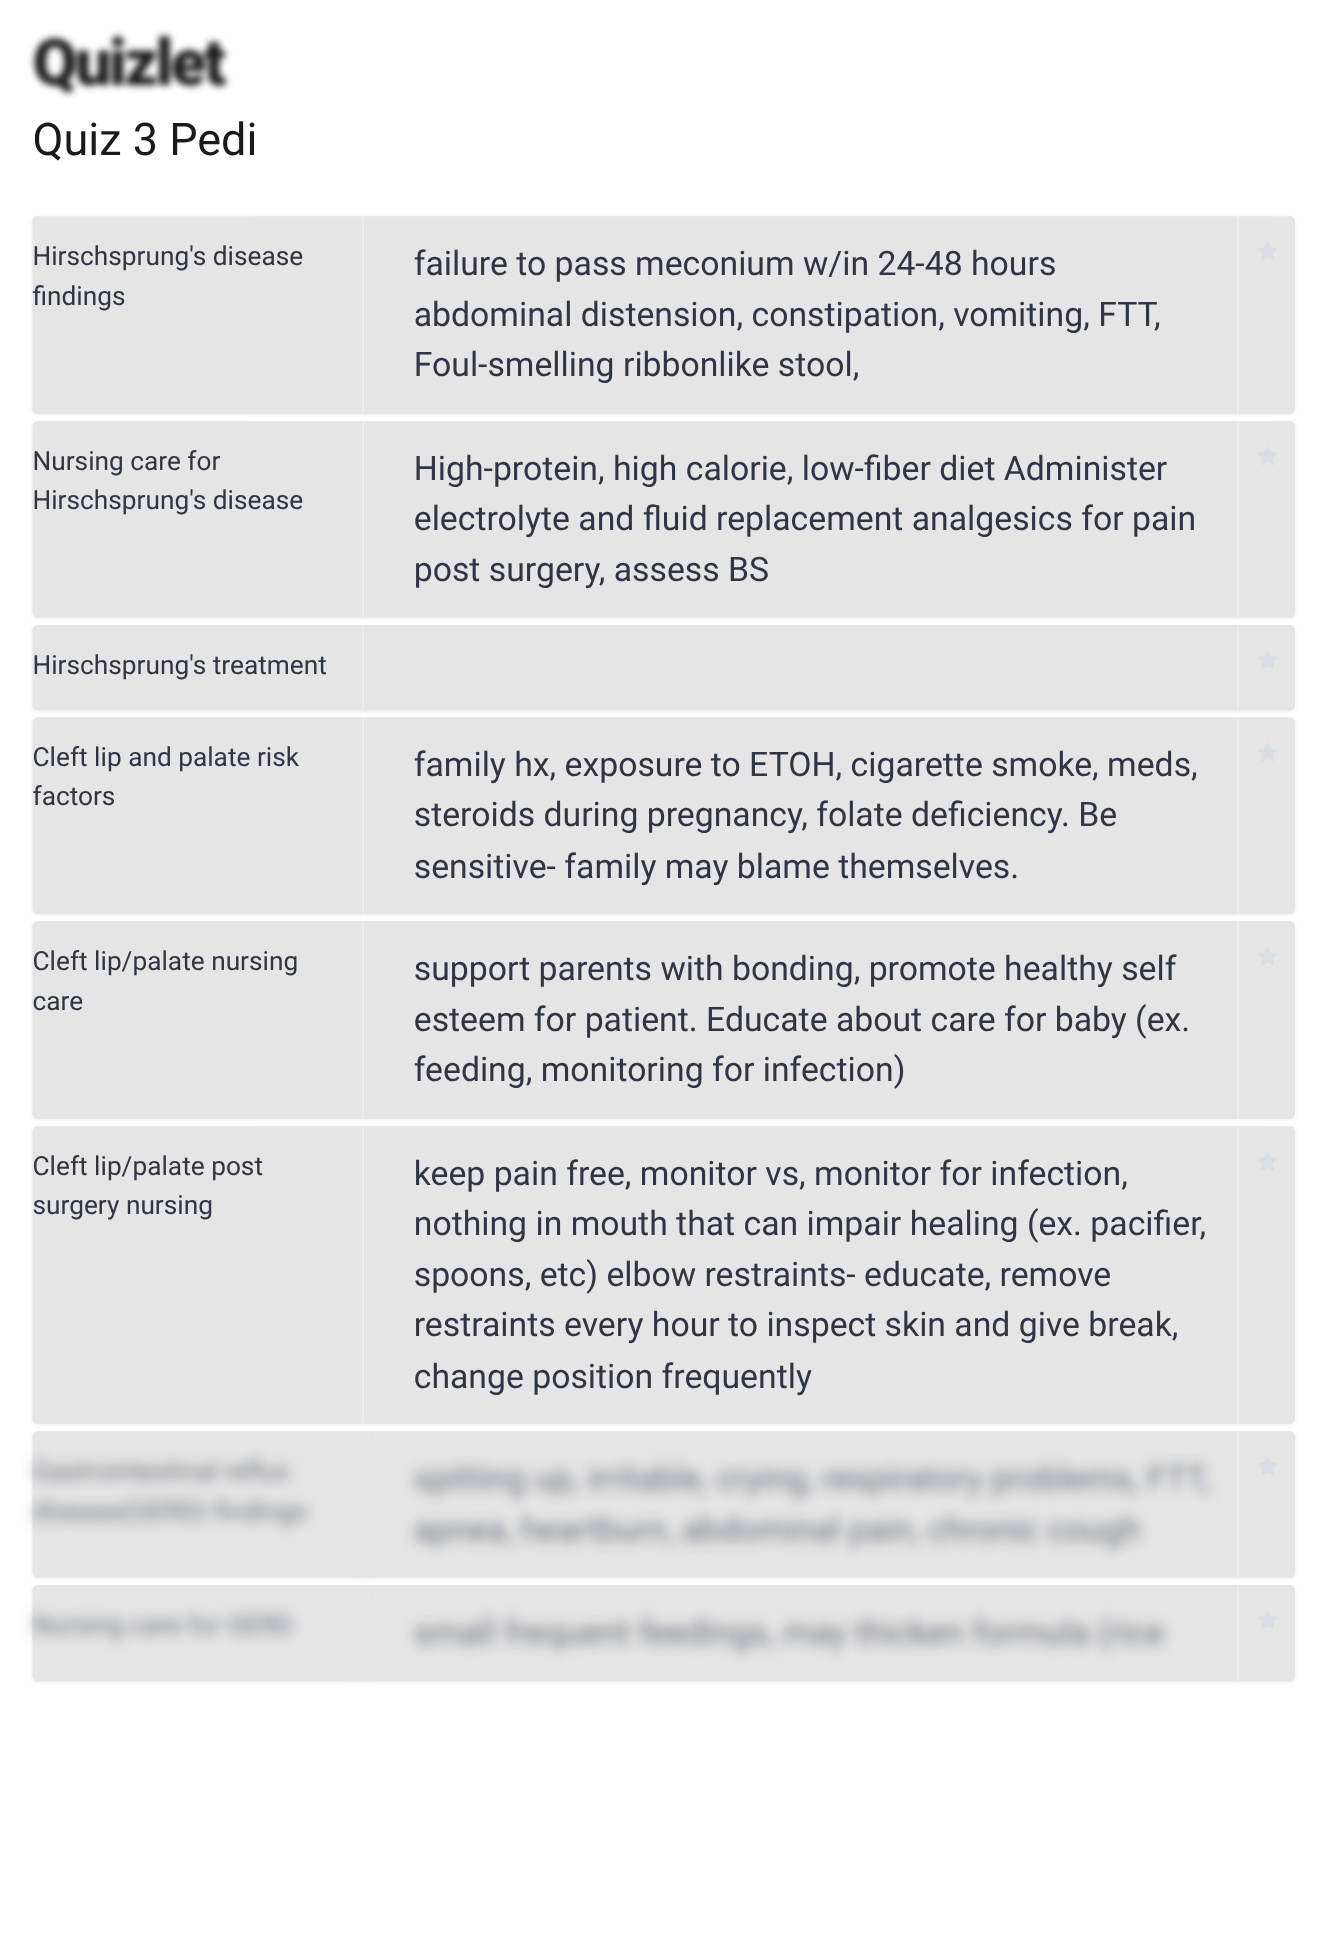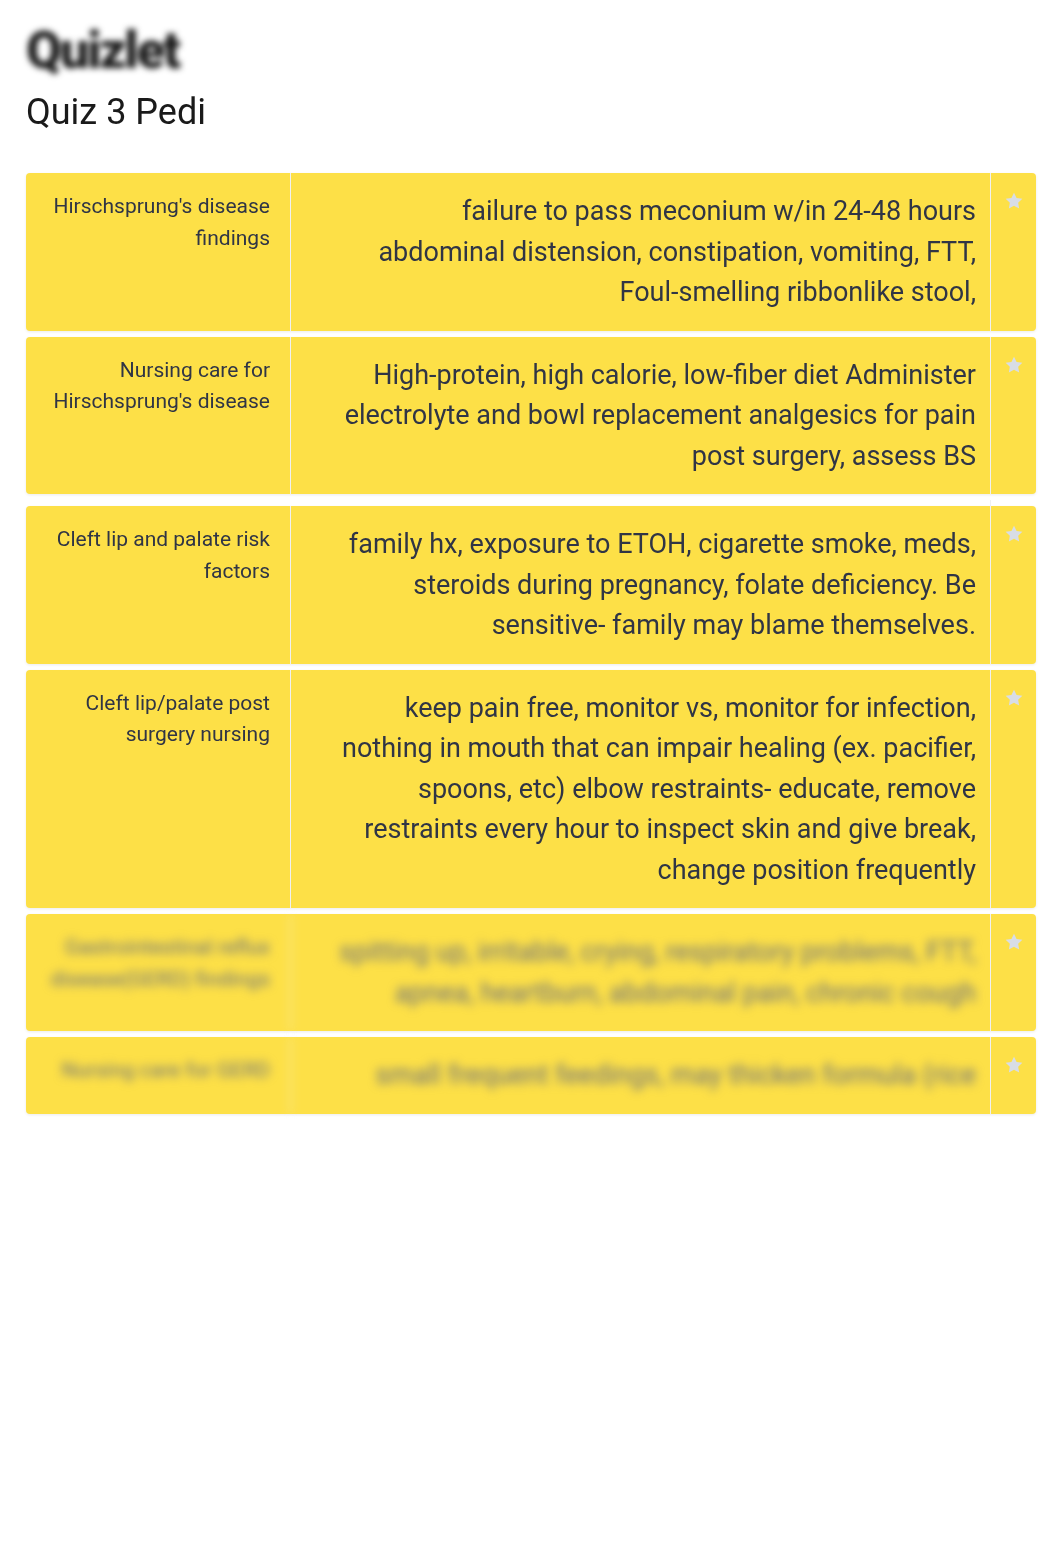--- a/index.html
+++ b/index.html
@@ -55,26 +55,25 @@
     .role {
       color: #969aa6;
       letter-spacing: 2px;
       font-size: 17px;
     }
     .cards {
       padding: 0 0 0 0;
     }
     .card {
       display: flex;
-      background: #fde047;
+      background: #e5e5e5;
       margin: 0 26px 6px 26px;
       border-radius: 4px;
       box-shadow: 0 1px 3px rgba(0,0,0,0.08);
       position: relative;
-      text-align: right;
     }
     .card-term {
       width: 265px;
       padding: 18px 20px 18px 0;
       font-size: 21px;
       line-height: 1.5;
       color: #303545;
       border-right: 1px solid #f0f0f0;
       flex-shrink: 0;
       margin-left: 0;
@@ -125,37 +124,47 @@
       <div class="card-term">Hirschsprung's disease findings</div>
       <div class="card-def">failure to pass meconium w/in 24-48 hours abdominal distension, constipation, vomiting, FTT, Foul-smelling ribbonlike stool,</div>
       <div class="card-action">
         <span><svg class="star-icon" viewBox="0 0 24 24">
             <path d="M12 2l3.09 6.26L22 9.27l-5 4.87 1.18 6.88L12 17.77l-6.18 3.25L7 14.14 2 9.27l6.91-1.01L12 2z"></path>
           </svg></span>
       </div>
     </div>
     <div class="card">
       <div class="card-term">Nursing care for Hirschsprung's disease</div>
-      <div class="card-def">High-protein, high calorie, low-fiber diet Administer electrolyte and bowl replacement analgesics for pain post surgery, assess BS</div>
+      <div class="card-def">High-protein, high calorie, low-fiber diet Administer electrolyte and fluid replacement analgesics for pain post surgery, assess BS</div>
       <div class="card-action">
         <span><svg class="star-icon" viewBox="0 0 24 24">
             <path d="M12 2l3.09 6.26L22 9.27l-5 4.87 1.18 6.88L12 17.77l-6.18 3.25L7 14.14 2 9.27l6.91-1.01L12 2z"></path>
           </svg></span>
       </div>
     </div>
     <div class="card">
+      <div class="card-term">Hirschsprung's treatment</div>
       <div class="card-action">
         <span><svg class="star-icon" viewBox="0 0 24 24">
             <path d="M12 2l3.09 6.26L22 9.27l-5 4.87 1.18 6.88L12 17.77l-6.18 3.25L7 14.14 2 9.27l6.91-1.01L12 2z"></path>
           </svg></span>
       </div>
     </div>
     <div class="card">
       <div class="card-term">Cleft lip and palate risk factors</div>
       <div class="card-def">family hx, exposure to ETOH, cigarette smoke, meds, steroids during pregnancy, folate deficiency. Be sensitive- family may blame themselves.</div>
+      <div class="card-action">
+        <span><svg class="star-icon" viewBox="0 0 24 24">
+            <path d="M12 2l3.09 6.26L22 9.27l-5 4.87 1.18 6.88L12 17.77l-6.18 3.25L7 14.14 2 9.27l6.91-1.01L12 2z"></path>
+          </svg></span>
+      </div>
+    </div>
+    <div class="card">
+      <div class="card-term">Cleft lip/palate nursing care</div>
+      <div class="card-def">support parents with bonding, promote healthy self esteem for patient. Educate about care for baby (ex. feeding, monitoring for infection)</div>
       <div class="card-action">
         <span><svg class="star-icon" viewBox="0 0 24 24">
             <path d="M12 2l3.09 6.26L22 9.27l-5 4.87 1.18 6.88L12 17.77l-6.18 3.25L7 14.14 2 9.27l6.91-1.01L12 2z"></path>
           </svg></span>
       </div>
     </div>
     <div class="card">
       <div class="card-term">Cleft lip/palate post surgery nursing</div>
       <div class="card-def">keep pain free, monitor vs, monitor for infection, nothing in mouth that can impair healing (ex. pacifier, spoons, etc) elbow restraints- educate, remove restraints every hour to inspect skin and give break, change position frequently</div>
       <div class="card-action">

